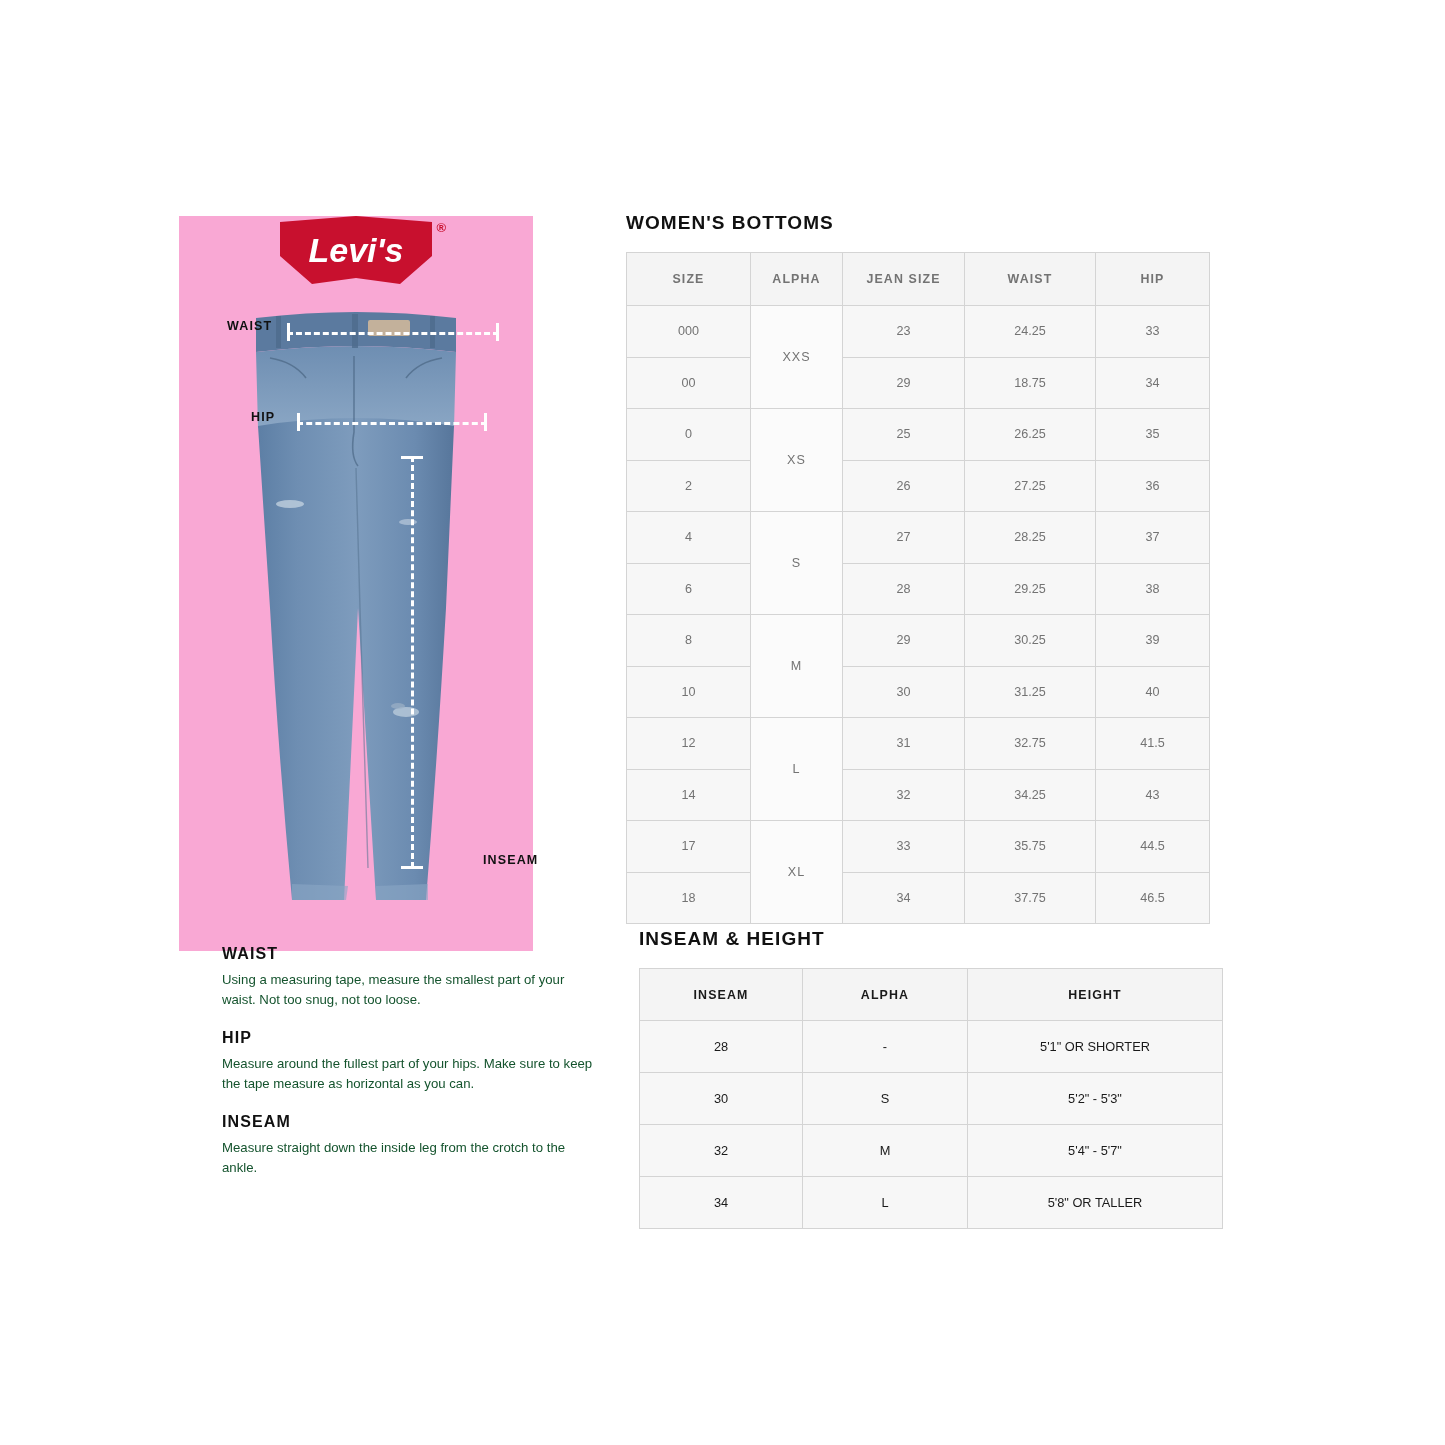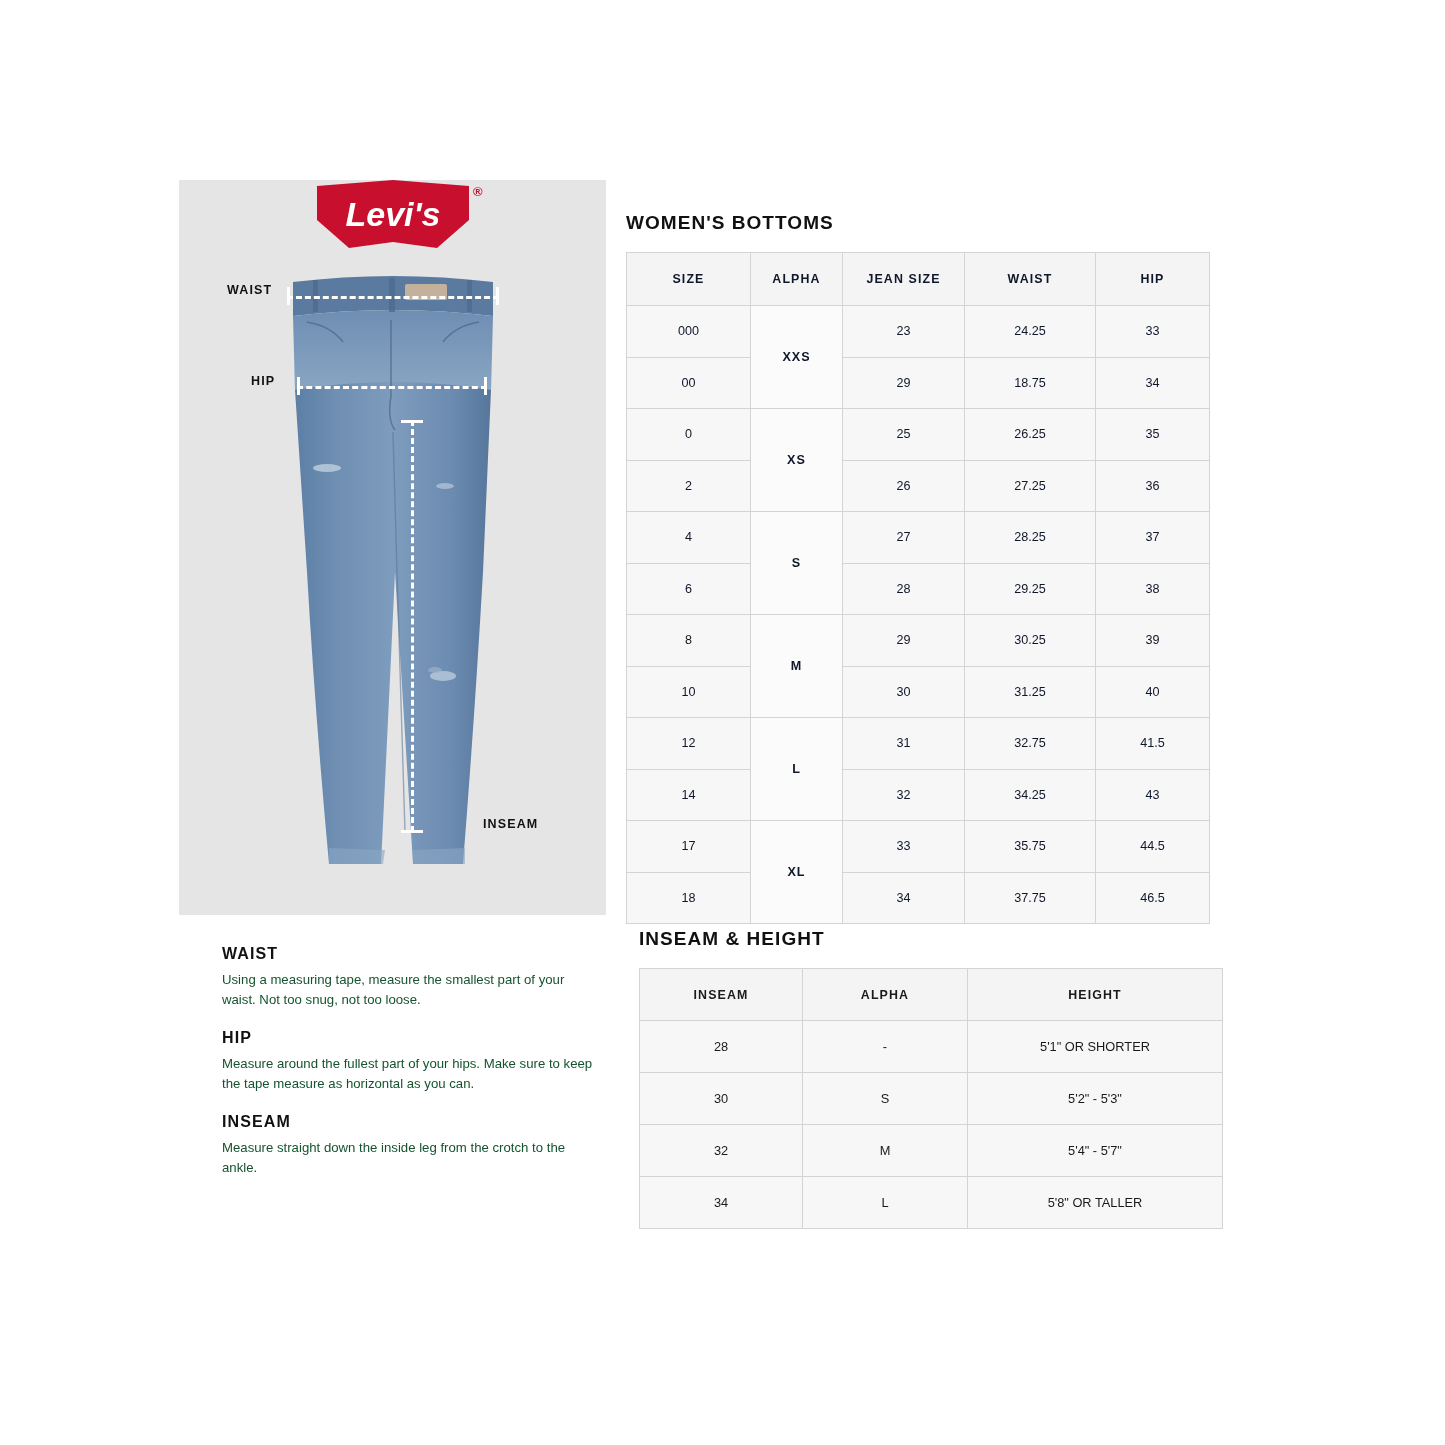--- a/index.html
+++ b/index.html
@@ -27,23 +27,24 @@
   
   .left-col {
     position: absolute;
     left: 179px;
     top: 180px;
     width: 420px;
   }
 
   .hero {
     position: relative;
-    width: 427px;
+    width: 354px;
     height: 735px;
-    background: #e5e5e5;
+    background: #f9a8d4;
+    margin-top: 36px;
   }
 
   .logo-wrap {
     position: absolute;
     left: 50%;
     transform: translateX(-50%);
     top: 0px;
     width: 152px;
     height: 68px;
   }
@@ -138,34 +139,34 @@
 
   table.sizes {
     border-collapse: collapse;
     width: 583px;
     table-layout: fixed;
   }
   table.sizes td, table.sizes th {
     border: 1px solid #d4d4d4;
     text-align: center;
     font-size: 12.6px;
-    color: #0f172a;
+    color: #737373;
     height: 48.5px;
     font-weight: 400;
     background: #f7f7f7;
   }
   table.sizes thead th {
     font-weight: 700;
     letter-spacing: 0.09em;
     font-size: 12.4px;
     background: #f4f4f4;
     height: 50px;
   }
   table.sizes td.alpha {
-    font-weight: 700;
+    font-weight: 400;
     letter-spacing: 0.08em;
     background: #fbfbfb;
   }
 
   .second-section {
     position: absolute;
     left: 639px;
     top: 928px;
     width: 583px;
   }

